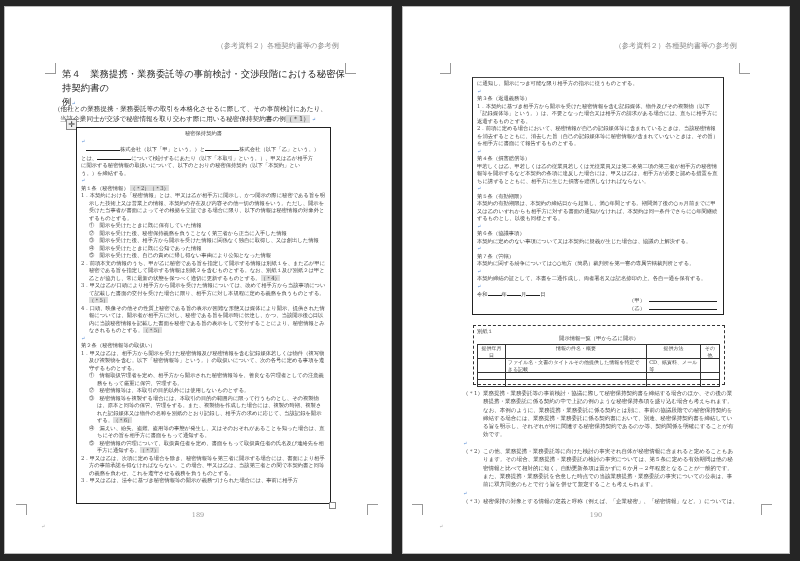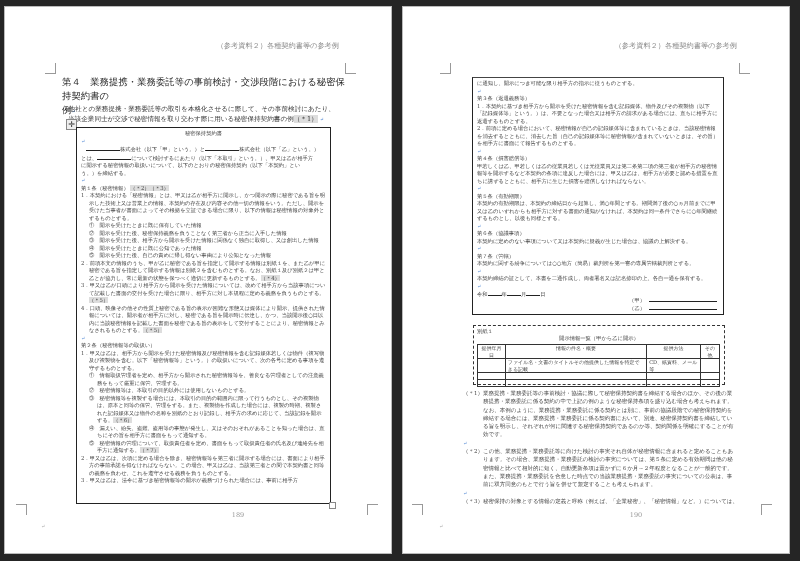--- a/index.html
+++ b/index.html
@@ -8,24 +8,24 @@
   .page { position:absolute; top:6px; width:388px; height:548px; background:#fff; border:1px solid #bbb; box-sizing:border-box; }
   #page-left { left:4px; }
   #page-right { left:402px; }
   .running-header { position:absolute; top:34px; right:52px; font-size:7.2px; color:#888; white-space:nowrap;text-align:right; }
   .crop { position:absolute; width:10px; height:10px; border-color:#999; border-style:solid; border-width:0; }
   .crop.tl { border-right-width:1px; border-bottom-width:1px; }
   .crop.tr { border-left-width:1px; border-bottom-width:1px; }
   .crop.bl { border-right-width:1px; border-top-width:1px; }
   .crop.br { border-left-width:1px; border-top-width:1px; }
   .pm { color:#5a8fd6; font-size:5px; }
-  .page-number { position:absolute; top:504px; width:100%; text-align:center; font-size:6.5px; color:#999;margin-left:40px; }
+  .page-number { position:absolute; top:504px; width:100%; text-align:center; font-size:6.5px; color:#999; }
   .end-mark { position:absolute; top:516px; left:36px; font-size:5px; color:#aaa; }
-  .title { position:absolute; left:57px; top:68px; width:290px; font-size:9.3px; line-height:14px; color:#222; letter-spacing:0.1px; }
-  .intro { position:absolute; left:57px; top:98px; width:285px; font-size:6.6px; line-height:9.6px; color:#333; }
+  .title { position:absolute; left:57px; top:60px; width:290px; font-size:9.3px; line-height:14px; color:#222; letter-spacing:0.1px; }
+  .intro { position:absolute; left:49px; top:98px; width:285px; font-size:6.6px; line-height:9.6px; color:#333; }
   .intro .l2 { padding-left:6px; }
   .hl { background:#ddd; }
   .move-handle { position:absolute; left:61px; top:112px; width:9px; height:9px; border:1px solid #888; background:#eee; font-size:8px; line-height:9px; text-align:center; color:#333; font-family:"DejaVu Sans", sans-serif; }
   .contract-box { position:absolute; left:71px; top:120px; width:255px; height:377px; border:1px solid #222; box-sizing:border-box; overflow:hidden; padding:2px 4px; font-size:5.3px; line-height:7.5px; color:#444; }
   .contract-box .ct { text-align:center; }
   .contract-box .sec { margin-top:0; }
   .contract-box .p1 { padding-left:8px; text-indent:-8px; }
   .contract-box .p2 { padding-left:16px; text-indent:-8px; }
   .contract-box .ind { text-indent:5px; }
   .blank { display:inline-block; border-bottom:1px solid #222; width:34px; height:5px; vertical-align:baseline; }

